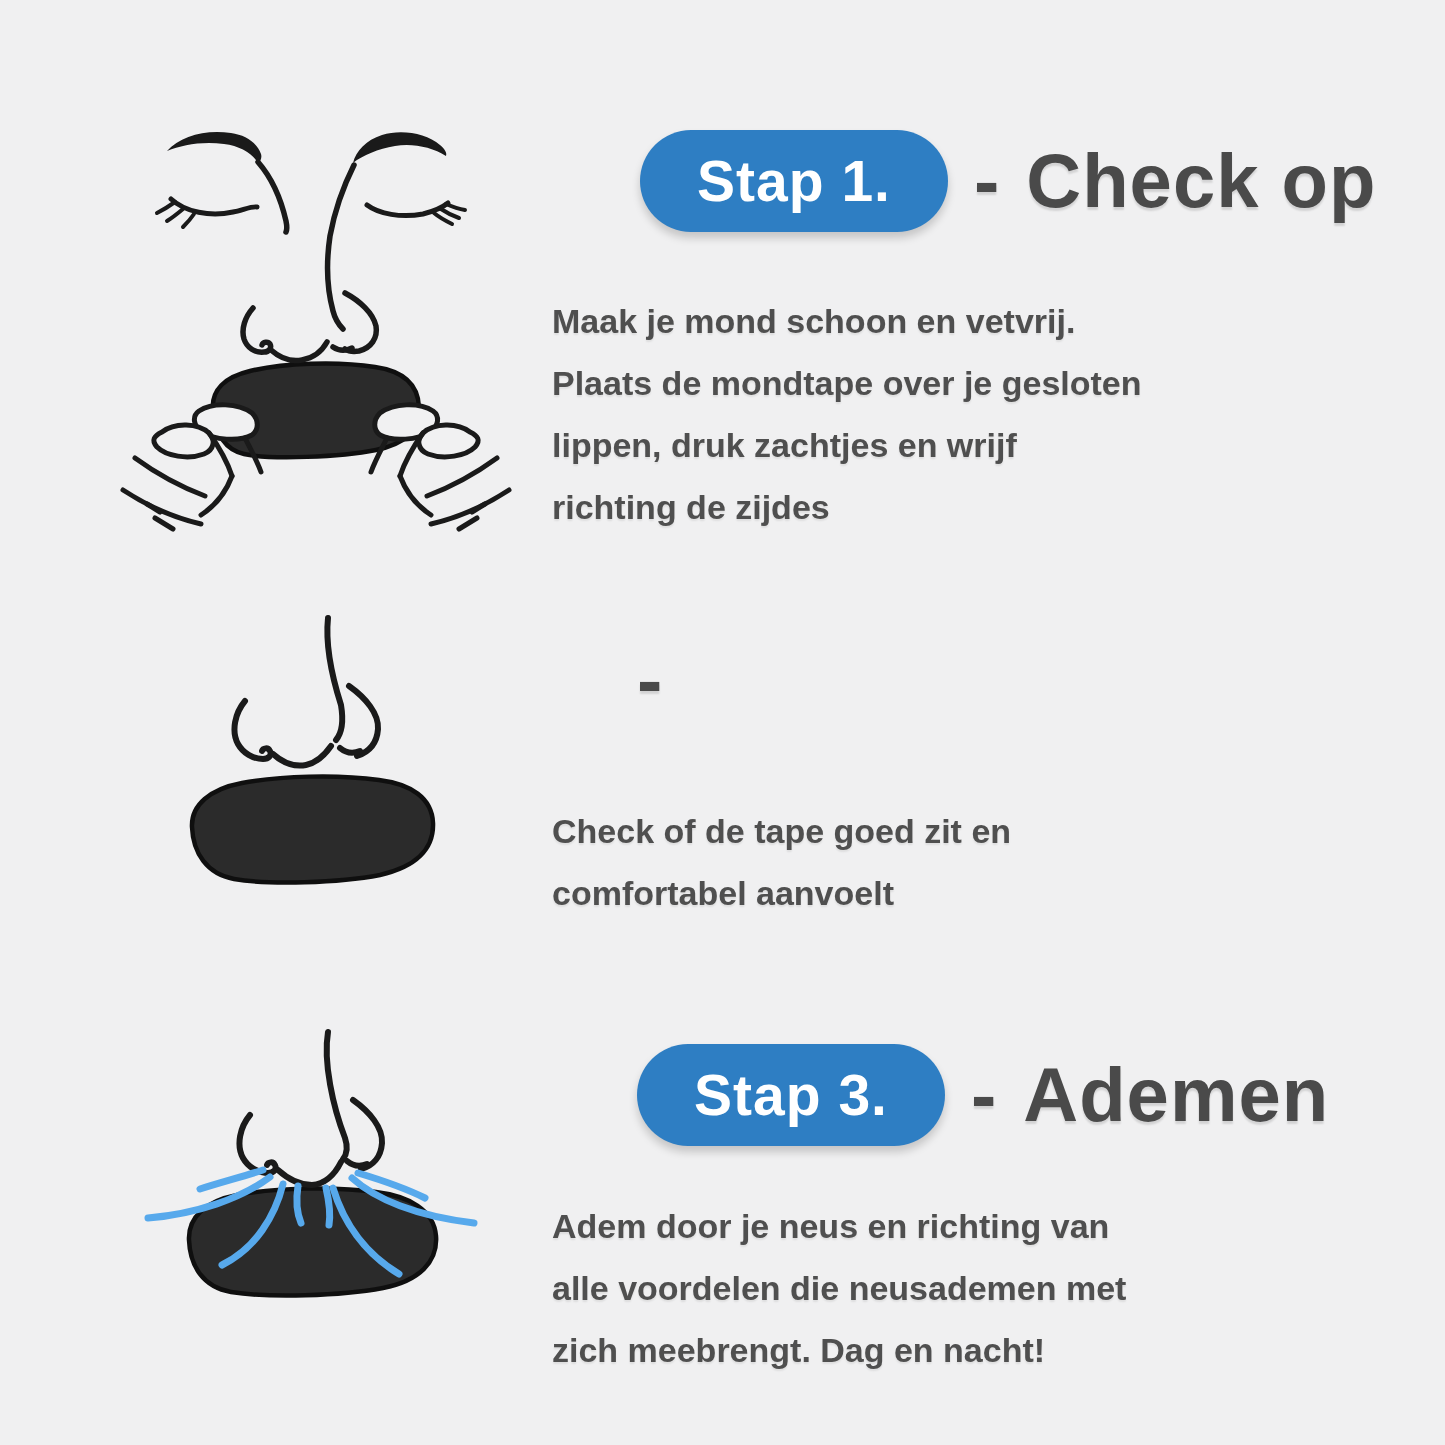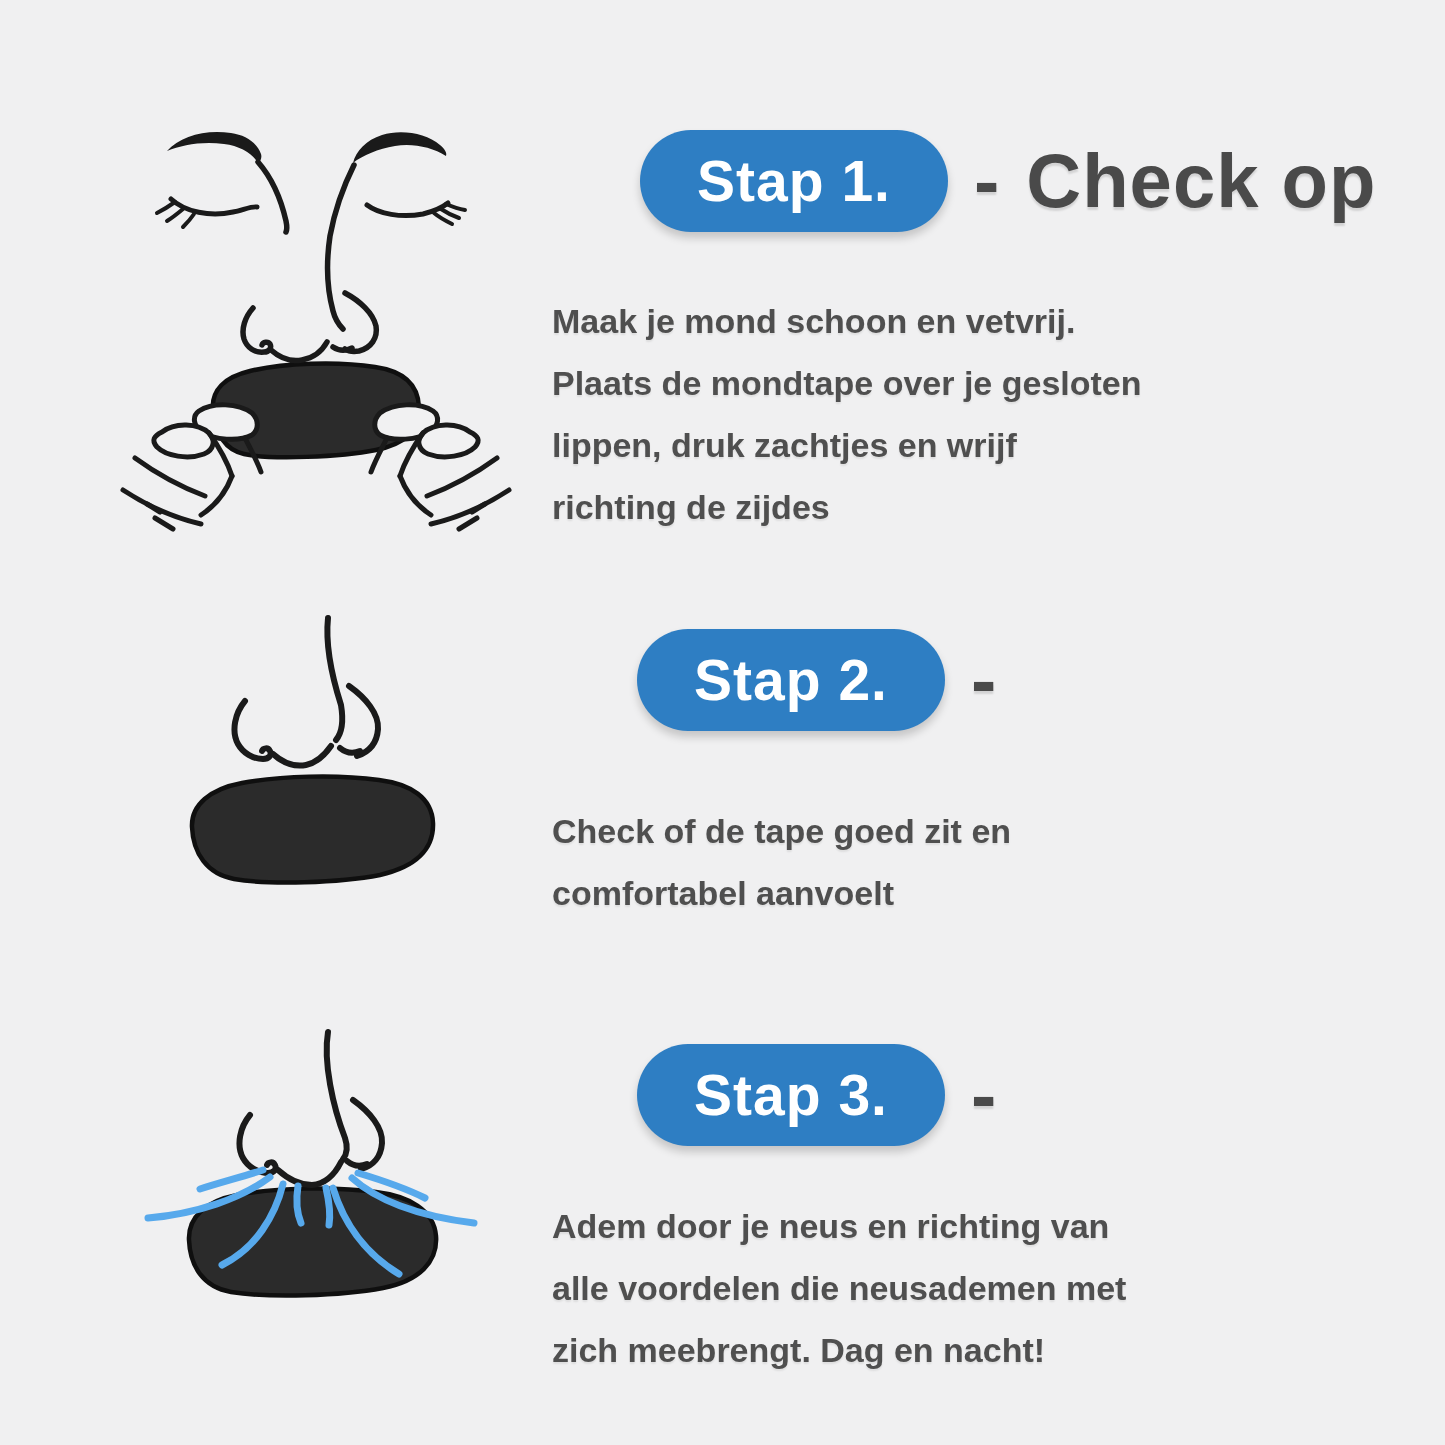--- a/index.html
+++ b/index.html
@@ -118,23 +118,20 @@
             <path d="M178,23 C175,52 184,88 191,110 C194,128 191,139 186,145"></path>
             <path d="M199,91 C216,103 229,119 228,134 C227,148 219,157 207,161"></path>
             <path d="M95,106 C85,118 81,136 88,149 C93,158 103,164 113,164 C119,164 122,160 120,156 C118,152 113,153 112,156"></path>
             <path d="M123,159 C133,168 145,172 156,170 C166,168 174,161 181,151"></path>
             <path d="M190,153 C196,158 203,159 210,156"></path>
           </g>
         </g>
       </svg>
     </div>
     <div class="header s2-header">
-      <div class="pill">
-        <span>Stap 2.</span>
-      </div>
       <span class="dash">-</span>
     </div>
     <p class="body s2-body">Check of de tape goed zit en
 comfortabel aanvoelt</p>
   </section>
 
   <section>
     <div class="illu s3-illu">
       <svg viewBox="0 0 460 361">
         <g stroke="#1a1a1a" fill="none" stroke-linecap="round" stroke-linejoin="round">
@@ -157,19 +154,20 @@
             <path d="M233,183 C243,216 264,248 299,269"></path>
           </g>
         </g>
       </svg>
     </div>
     <div class="header s3-header">
       <div class="pill">
         <span>Stap 3.</span>
       </div>
       <span class="dash">-</span>
+      <h2 class="title">Ademen</h2>
     </div>
     <p class="body s3-body">Adem door je neus en richting van
 alle voordelen die neusademen met
 zich meebrengt. Dag en nacht!</p>
   </section>
 
 </div>
 
 </body></html>

